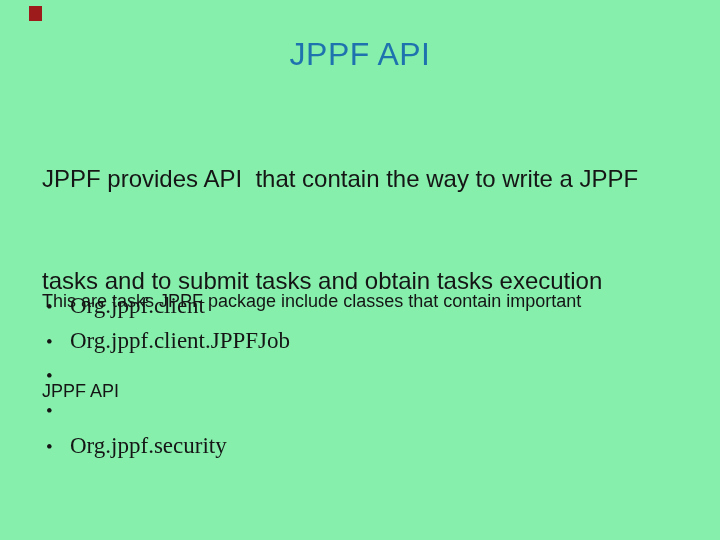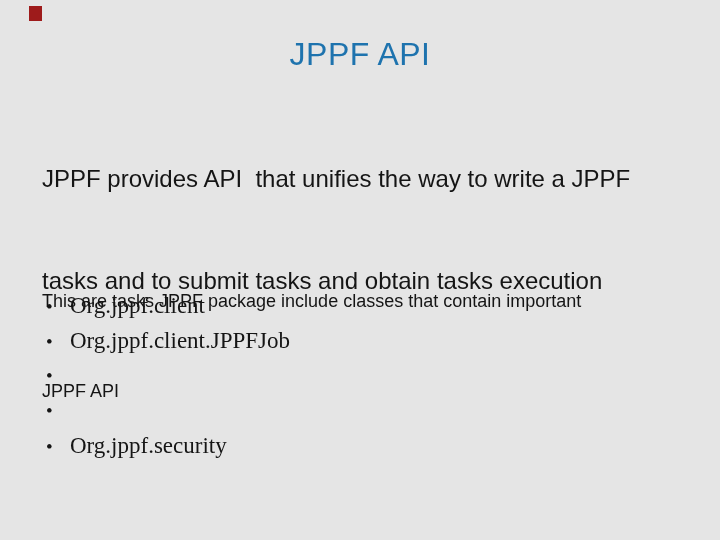--- a/index.html
+++ b/index.html
@@ -4,21 +4,21 @@
 <style>
   html, body {
     margin: 0;
     padding: 0;
     background: #ffffff;
   }
   .slide {
     position: relative;
     width: 720px;
     height: 540px;
-    background: #e5e5e5;
+    background: #86efac;
     overflow: hidden;
     font-family: "Liberation Sans", sans-serif;
     color: var(--text-color, #151515);
   }
   .corner-marker {
     position: absolute;
     left: 29px;
     top: 6px;
     width: 13px;
     height: 15px;
@@ -80,21 +80,21 @@
 </head>
 <body>
 
 <div class="slide">
 
   <div class="corner-marker"></div>
 
   <h1 class="slide-title">JPPF API</h1>
 
   <div class="para1">
-    <div class="line">JPPF provides API  that unifies the way to write a JPPF</div>
+    <div class="line">JPPF provides API  that contain the way to write a JPPF</div>
     <div class="line">tasks and to submit tasks and obtain tasks execution</div>
   </div>
 
   <div class="para2">
     <div class="line">This are tasks JPPF package include classes that contain important</div>
     <div class="line">JPPF API</div>
   </div>
 
   <div class="bullet-list">
     <div class="bullet-item">

